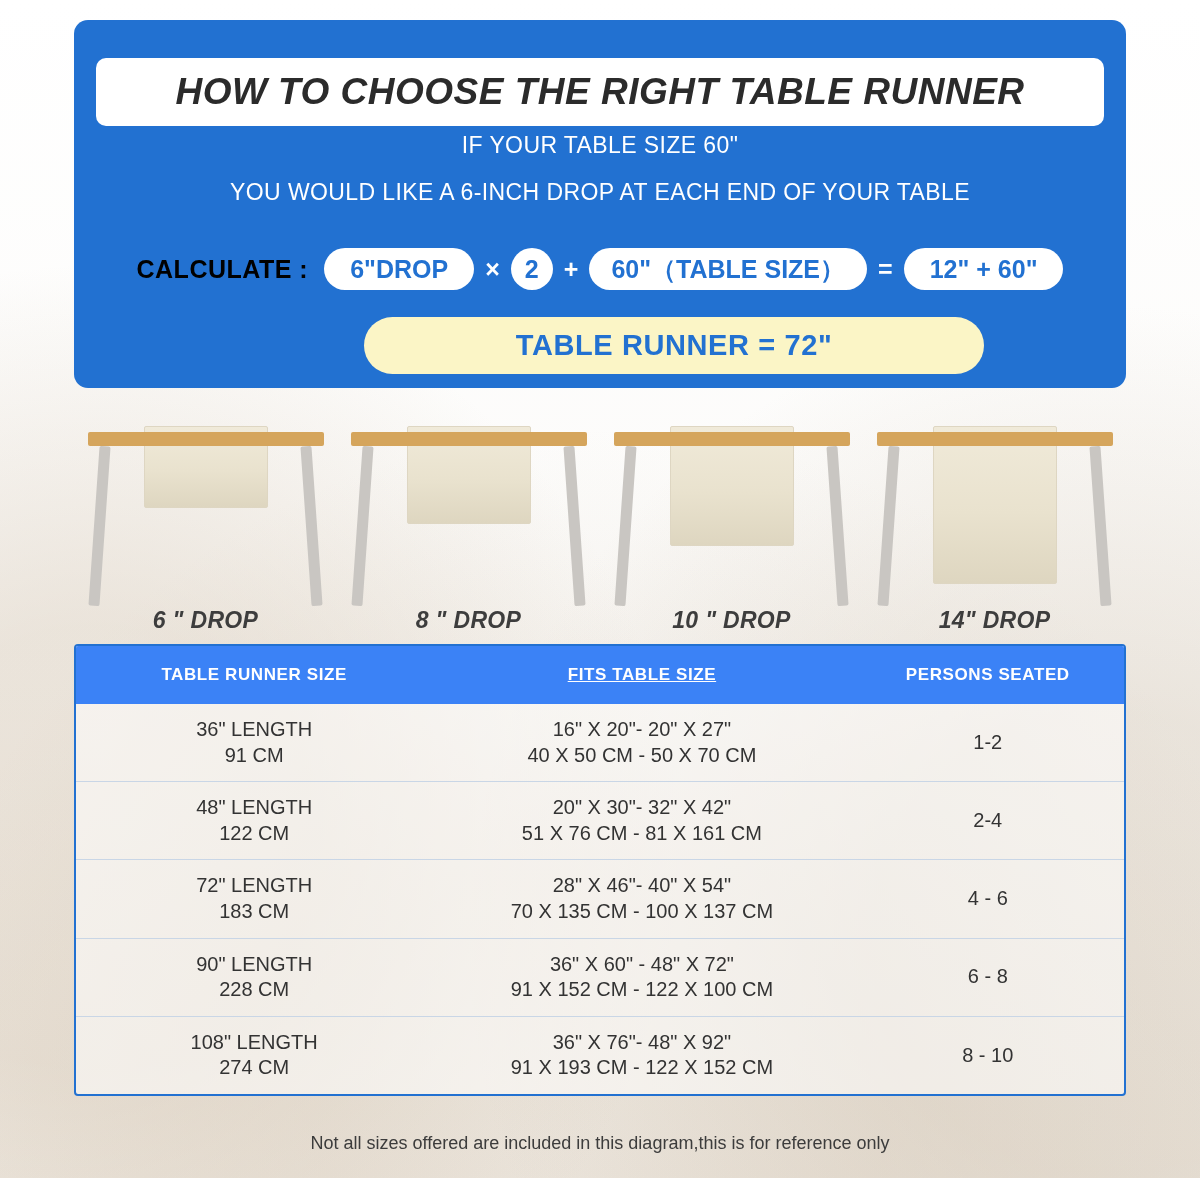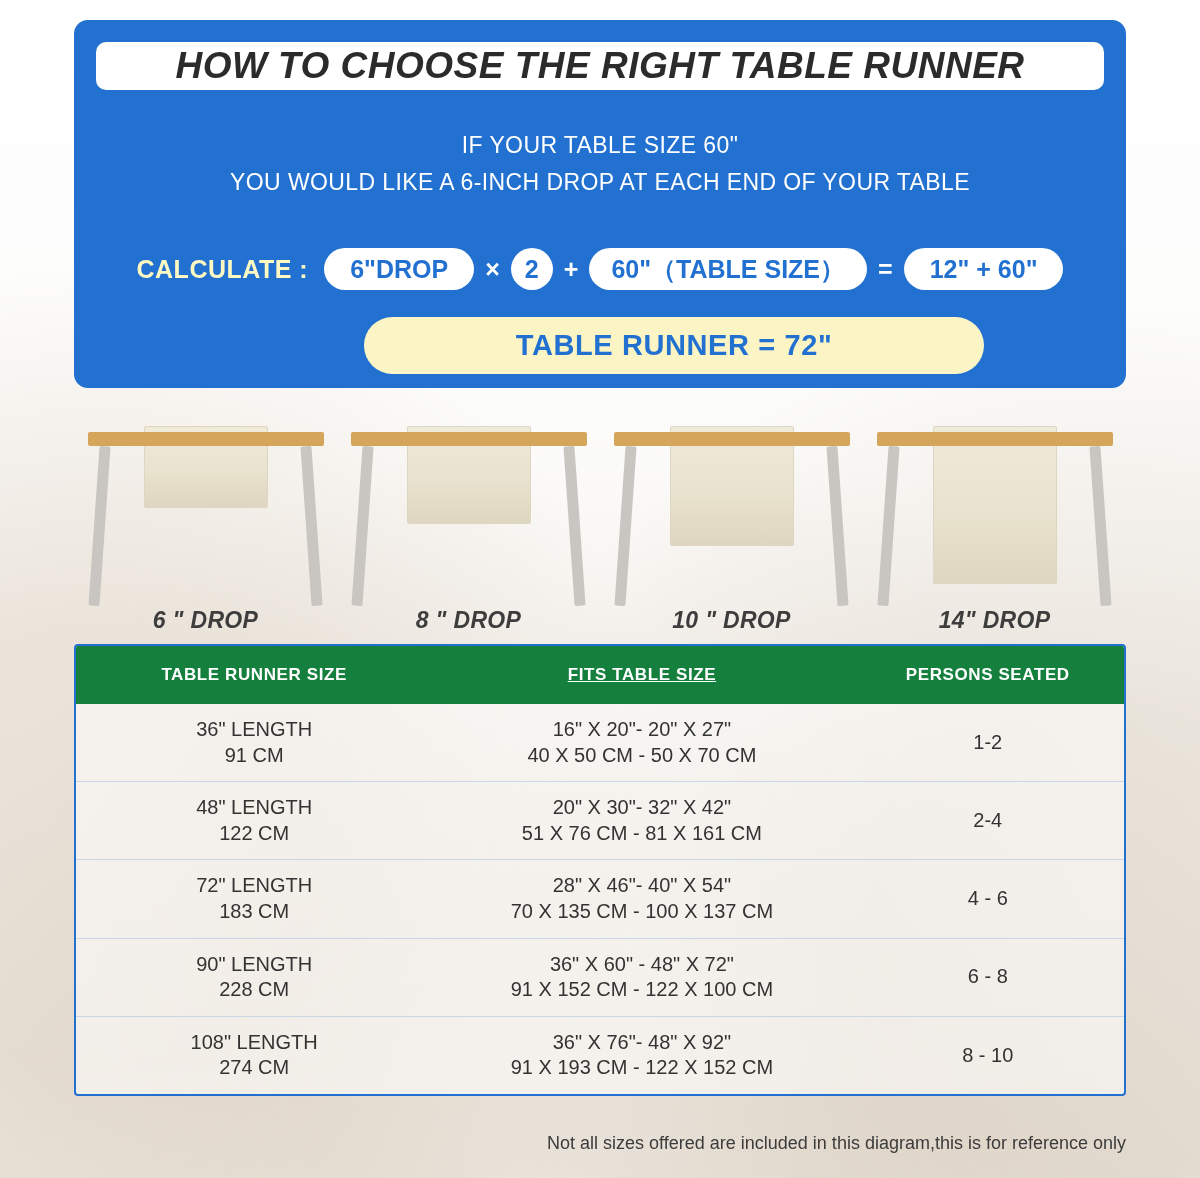--- a/index.html
+++ b/index.html
@@ -28,50 +28,50 @@
   
   .calc-panel {
     position: absolute;
     left: 74px; top: 20px;
     width: 1052px; height: 368px;
     background: #2271d1;
     border-radius: 14px;
   }
   .title-pill {
     position: absolute;
-    left: 22px; top: 22px;
-    width: 1008px; height: 48px;
+    left: 22px; top: 38px;
+    width: 1008px; height: 68px;
     background: #ffffff;
     border-radius: 10px;
     display: flex; align-items: center; justify-content: center;
   }
   .title-pill span {
     font-size: 37px;
     font-weight: bold;
     font-style: italic;
     color: #2b2b2b;
     letter-spacing: 0.5px;
     white-space: nowrap;
   }
   .sub-lines {
     position: absolute;
     left: 0; top: 112px; width: 1052px;
     text-align: center;
     color: #ffffff;
   }
   .sub-lines .l1 { font-size: 23px; letter-spacing: 0.4px; }
-  .sub-lines .l2 { font-size: 23px; letter-spacing: 0.4px; margin-top: 10px; }
+  .sub-lines .l2 { font-size: 23px; letter-spacing: 0.4px; margin-top: 20px; }
 
   .calc-row {
     position: absolute;
     left: 0; top: 228px; width: 1052px;
     display: flex; align-items: center; justify-content: center;
   }
   .calc-label {
-    color: #fef9c3; font-size: 25px; font-weight: bold;
+    color: #000000; font-size: 25px; font-weight: bold;
     letter-spacing: 0.5px; margin-right: 16px;
   }
   .pill {
     background: #ffffff; color: #2271d1;
     font-weight: bold; border-radius: 999px;
     display: flex; align-items: center; justify-content: center;
     white-space: nowrap;
   }
   .pill-drop { height: 42px; padding: 0 26px; font-size: 25px; }
   .pill-two  { width: 42px; height: 42px; font-size: 25px; }
@@ -141,21 +141,21 @@
     position: absolute;
     left: 74px; top: 644px;
     width: 1052px;
     border: 2px solid #2271d1;
     border-radius: 4px;
     background: rgba(255,255,255,0.55);
     overflow: hidden;
   }
   table { width: 100%; border-collapse: collapse; }
   thead th {
-    background: #15803d; color: #ffffff;
+    background: #3b82f6; color: #ffffff;
     font-size: 17px; font-weight: bold;
     letter-spacing: 0.6px;
     padding: 19px 6px;
     text-align: center;
   }
   tbody td {
     border-top: 1px solid #c9d6e6;
     padding: 13px 6px;
     text-align: center;
     color: #333333;
@@ -164,21 +164,21 @@
   }
   tbody tr:first-child td { border-top: none; }
   .col-a { width: 34%; }
   .col-b { width: 40%; text-decoration: underline; }
   .col-c { width: 26%; }
   .cell-line { display: block; white-space: nowrap; }
   .footnote {
     position: absolute;
     left: 74px; top: 1133px;
     width: 1052px;
-    text-align: right;
+    text-align: center;
     font-size: 18px;
     color: #3c3c3c;
   }
 </style>
 </head>
 <body>
 
 <div class="bg-wash"></div>
 
 <div class="page">

